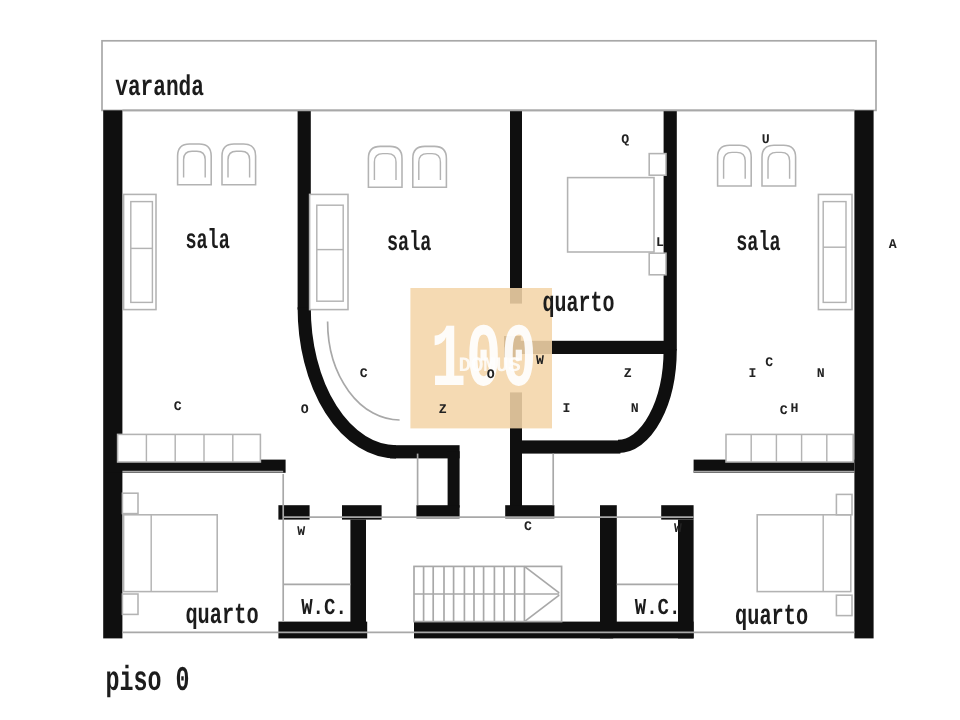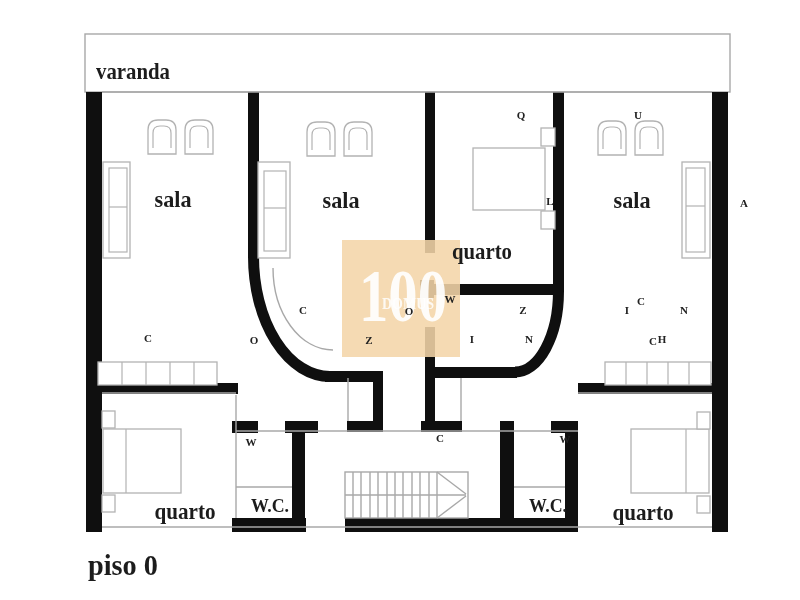--- a/index.html
+++ b/index.html
@@ -1,17 +1,17 @@
 <!DOCTYPE html>
 <html><head>
 <meta charset="utf-8">
 <style>
   html,body{margin:0;padding:0;background:#fff;}
   #stage{position:relative;width:800px;height:600px;background:#ffffff;overflow:hidden;
-         font-family:Liberation Serif, serif;}
+         font-family:Liberation Mono, monospace;}
   svg{display:block;}
   .wall{fill:#0f0f0f;stroke:none;}
   .wallstroke{fill:none;stroke:#0f0f0f;}
   .thin{fill:none;stroke:#a8a8a8;stroke-width:1.4;}
   .furn{fill:#ffffff;stroke:#b3b3b3;stroke-width:1.3;}
   .furnline{fill:none;stroke:#b3b3b3;stroke-width:1.2;}
   .room-label{fill:#1c1c1c;font-weight:600;letter-spacing:0px;}
   .tiny-letter{fill:#222;font-size:11px;font-weight:700;text-anchor:middle;}
   .wm-num{fill:#ffffff;opacity:0.92;font-weight:700;}
   .wm-name{fill:#ffffff;opacity:0.85;font-weight:700;}

